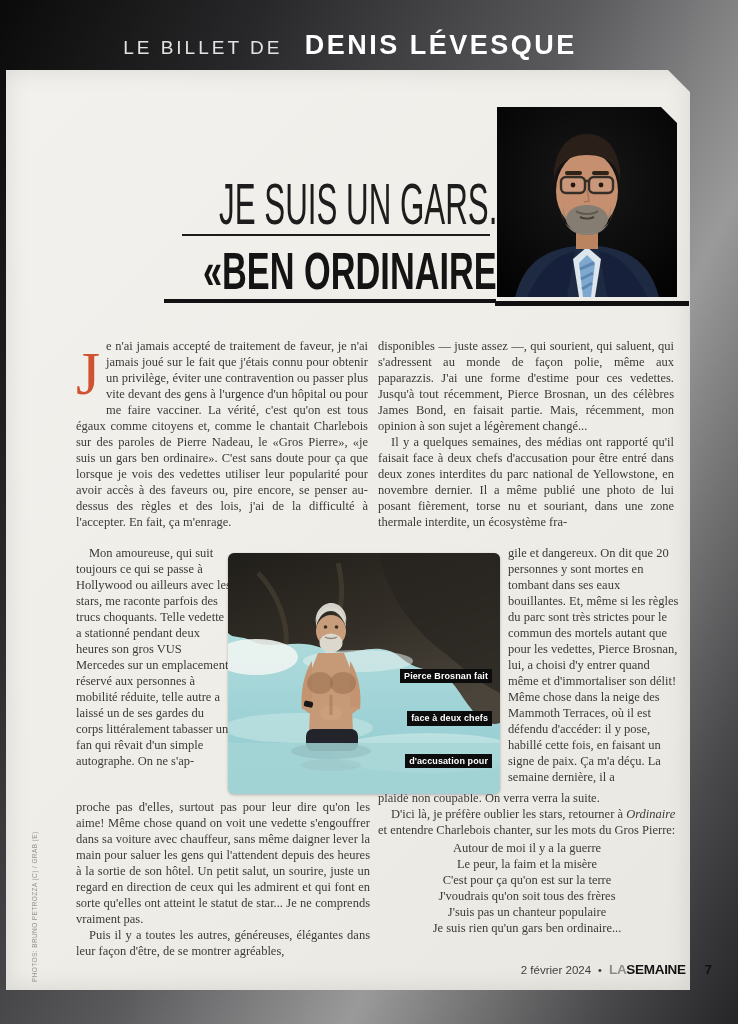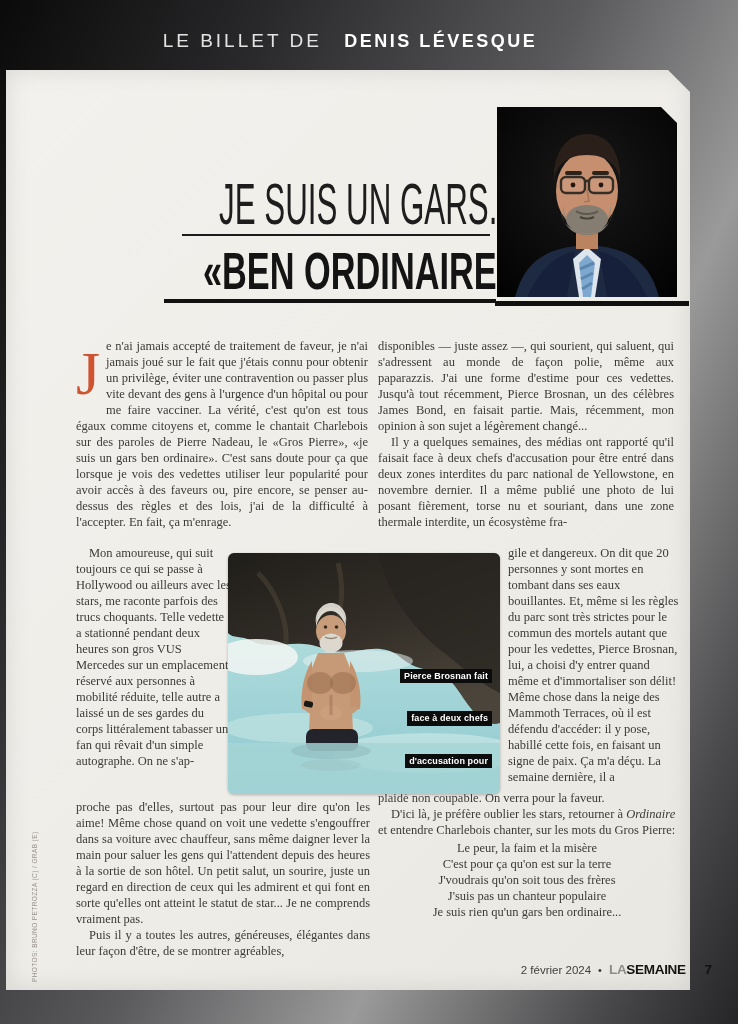--- a/index.html
+++ b/index.html
@@ -4,21 +4,21 @@
 <style>
   html,body{margin:0;padding:0;background:#1b1b1b;}
   .stage{
     position:relative;width:738px;height:1024px;margin:0 auto;overflow:hidden;
     background:linear-gradient(115deg,#0a0a0a 0%,#28282a 22%,#59595c 48%,#9a9a9a 68%,#4a4a4c 88%,#252527 100%);
     font-family:"Liberation Sans",sans-serif;
   }
   
   .banner-text{position:absolute;top:30px;left:0;width:700px;text-align:center;white-space:nowrap;}
   .banner-prefix{font-size:19px;letter-spacing:3px;color:#e3e3e3;font-weight:400;}
-  .banner-name{font-size:18px;letter-spacing:2.5px;color:#ffffff;font-weight:800;margin-left:18px;}
+  .banner-name{font-size:27px;letter-spacing:2.5px;color:#ffffff;font-weight:800;margin-left:18px;}
   .banner-notch{position:absolute;left:334px;top:70px;width:46px;height:15px;background:#2d2d2f;
     clip-path:polygon(0 0,100% 0,54% 100%);}
   
   .page{position:absolute;left:6px;top:70px;width:684px;height:920px;
     background:linear-gradient(135deg,#f3f1ed 0%,#efede8 55%,#e9e7e1 100%);
     clip-path:polygon(0 0,662px 0,684px 22px,684px 100%,0 100%);
     box-shadow:inset 0 0 24px rgba(0,0,0,.10);}
   
   .title1{position:absolute;left:135px;top:172px;width:400px;text-align:center;
     font-size:54px;font-weight:400;color:#1d1d1d;letter-spacing:0px;white-space:nowrap;
@@ -134,25 +134,26 @@
   </div>
 
   <div class="body-block col2-top just">
     <p>disponibles — juste assez —, qui sourient, qui saluent, qui s'adressent au monde de façon polie, même aux paparazzis. J'ai une forme d'estime pour ces vedettes. Jusqu'à tout récemment, Pierce Brosnan, un des célèbres James Bond, en faisait partie. Mais, récemment, mon opinion à son sujet a légèrement changé...</p>
     <p class="indent">Il y a quelques semaines, des médias ont rapporté qu'il faisait face à deux chefs d'accusation pour être entré dans deux zones interdites du parc national de Yellowstone, en novembre dernier. Il a même publié une photo de lui posant fièrement, torse nu et souriant, dans une zone thermale interdite, un écosystème fra-</p>
   </div>
   <div class="body-block col2-narrow">
     <p>gile et dangereux. On dit que 20 personnes y sont mortes en tombant dans ses eaux bouillantes. Et, même si les règles du parc sont très strictes pour le commun des mortels autant que pour les vedettes, Pierce Brosnan, lui, a choisi d'y entrer quand même et d'immortaliser son délit! Même chose dans la neige des Mammoth Terraces, où il est défendu d'accéder: il y pose, habillé cette fois, en faisant un signe de paix. Ça m'a déçu. La semaine dernière, il a</p>
   </div>
   <div class="body-block col2-bottom">
-    <p>plaidé non coupable. On verra pour la faveur.</p>
+    <p>plaidé non coupable. On verra verra la suite.</p>
     <p class="indent">
       <span>D'ici là, je préfère oublier les stars, retourner à </span><em class="song">Ordinaire</em><span> et entendre Charlebois chanter, sur les mots du Gros Pierre:</span>
     </p>
     <div class="poem">
+        <div>Autour de moi il y a la guerre</div>
         <div>Le peur, la faim et la misère</div>
         <div>C'est pour ça qu'on est sur la terre</div>
         <div>J'voudrais qu'on soit tous des frères</div>
         <div>J'suis pas un chanteur populaire</div>
         <div>Je suis rien qu'un gars ben ordinaire...</div>
       </div>
   </div>
 
   <div class="brosnan">
     <svg width="272" height="241" viewBox="0 0 272 241">

